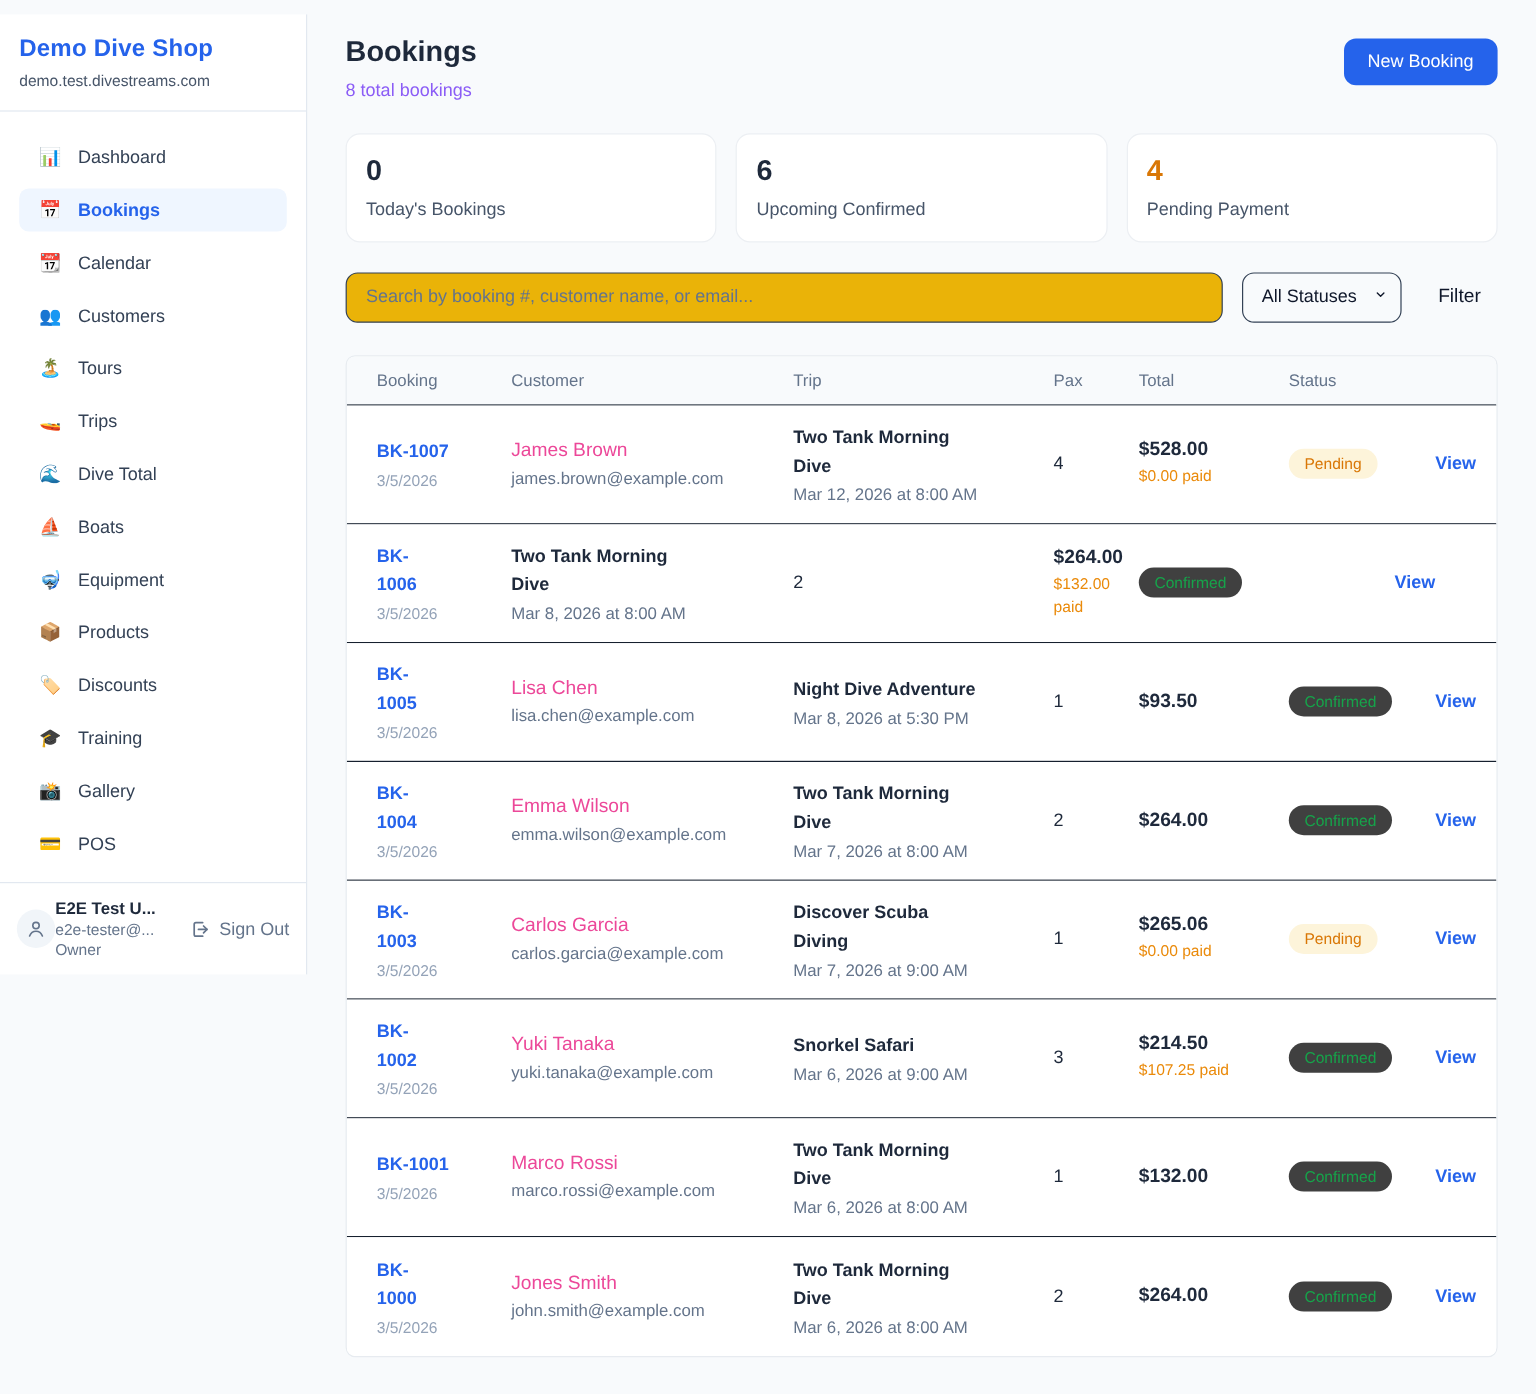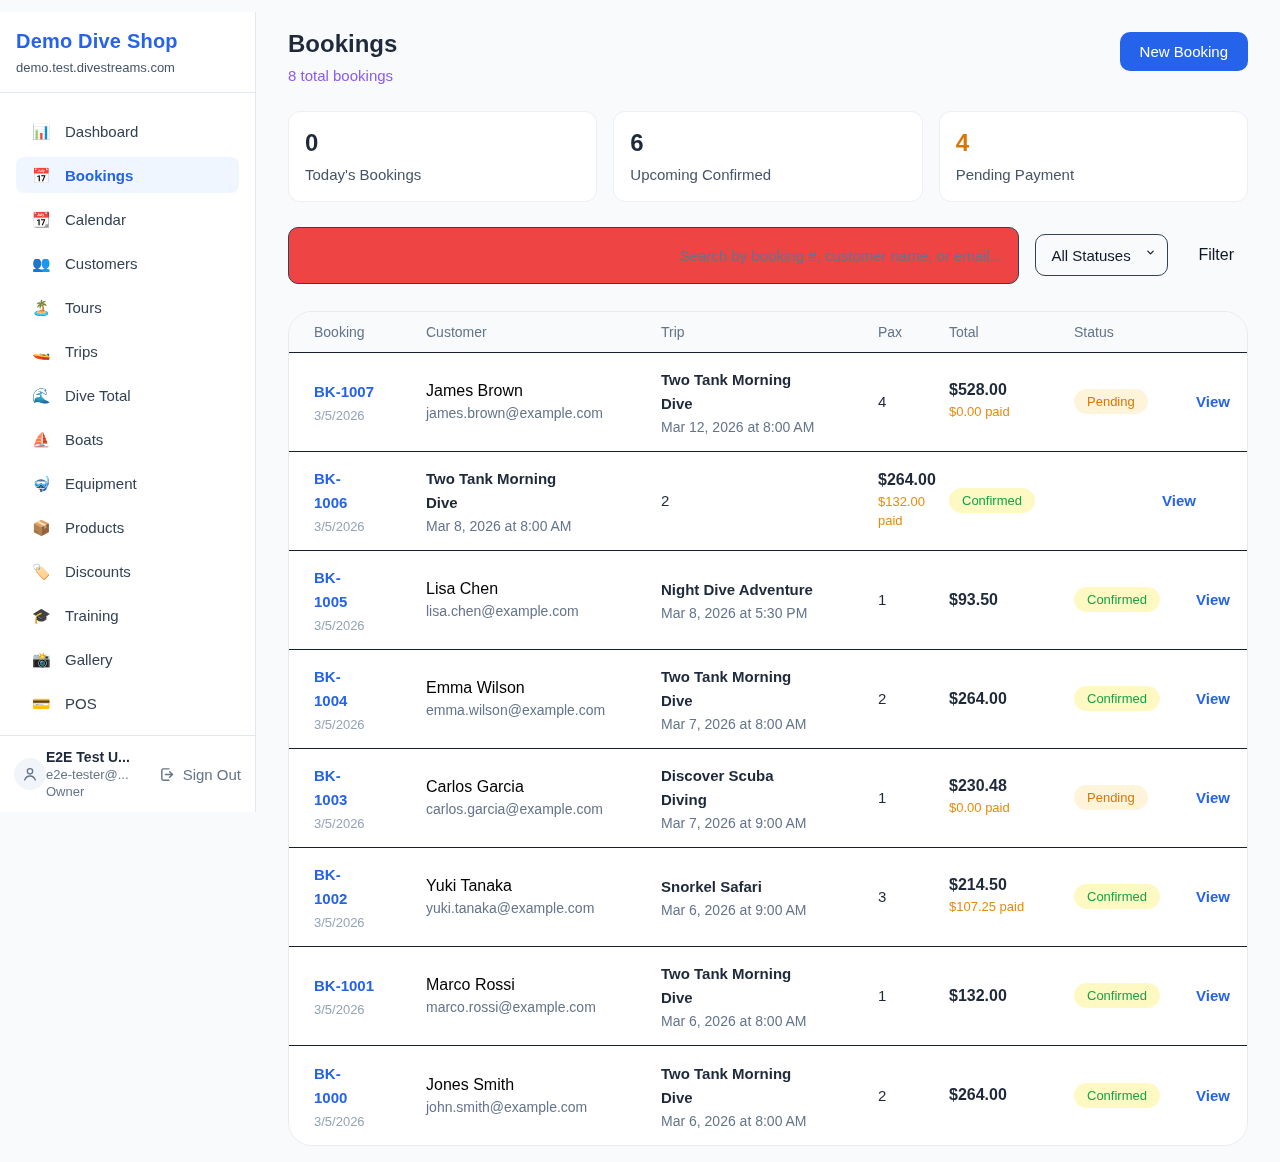--- a/index.html
+++ b/index.html
@@ -59,60 +59,60 @@
     font-family: inherit; margin-top: 2px;
   }
 
   .stats { display: grid; grid-template-columns: repeat(3, 1fr); gap: 16px; margin-top: 27px; }
   .stat-card { background: #fff; border: 1px solid #eceff3; border-radius: 12px; padding: 17px 16px 18px; }
   .stat-value { font-size: 24px; font-weight: 700; color: #1e293b; line-height: 1.15; }
   .stat-label { font-size: 15px; color: #475569; margin-top: 9px; }
 
   .filter-row { display: flex; align-items: center; gap: 16px; margin-top: 25px; }
   .search-input {
-    flex: 1; height: 57px; border: 1px solid #334155; border-radius: 10px;
-    padding: 0 16px; font-size: 15px; background: #ef4444; color: #0f172a;
-    font-family: inherit; outline: none; text-align: right;
+    flex: 1; height: 42px; border: 1px solid #334155; border-radius: 10px;
+    padding: 0 16px; font-size: 15px; background: #eab308; color: #0f172a;
+    font-family: inherit; outline: none;
   }
   .search-input::placeholder { color: #64748b; }
   .select-wrap { position: relative; flex: none; }
   .status-select {
     appearance: none; -webkit-appearance: none;
     height: 42px; border: 1px solid #334155; border-radius: 10px;
     padding: 0 36px 0 15px; font-size: 15px; color: #0f172a;
     background: #f8fafc; font-family: inherit; cursor: pointer; outline: none;
   }
   .select-chevron { position: absolute; right: 12px; top: 13px; pointer-events: none; color: #0f172a; }
   .filter-btn { background: none; border: none; font-size: 16px; color: #0f172a;
                 font-family: inherit; cursor: pointer; padding: 0 14px; }
 
   
-  .table-card { background: #fff; border: 1px solid #e7ebf0; border-radius: 24px; margin-top: 27px; overflow: hidden; }
+  .table-card { background: #fff; border: 1px solid #e7ebf0; border-radius: 8px; margin-top: 27px; overflow: hidden; }
   .thead, .trow {
     display: grid;
     grid-template-columns: 112px 235px 217px 71px 125px 122px 1fr;
     padding: 0 20px 0 25px; align-items: center;
   }
   .thead { height: 41px; background: #f8fafc; border-bottom: 1px solid #16202e;
            color: #64748b; font-size: 14px; font-weight: 500; }
   .trow { min-height: 99px; border-bottom: 1px solid #16202e; background: #fff; }
   .trow:last-child { border-bottom: none; }
 
   .booking-id { color: #2563eb; font-size: 15px; font-weight: 600; white-space: pre-line; line-height: 1.6; }
   .booking-date { color: #94a3b8; font-size: 13px; margin-top: 4px; }
-  .cust-name { font-size: 16px; color: #000000; font-weight: 500; }
+  .cust-name { font-size: 16px; color: #ec4899; font-weight: 500; }
   .cust-email { font-size: 14px; color: #64748b; margin-top: 5px; }
   .trip-name { font-size: 15px; font-weight: 600; color: #1e293b; white-space: pre-line; line-height: 1.6; }
   .trip-time { font-size: 14px; color: #64748b; margin-top: 3px; }
   .pax-cell { font-size: 15px; color: #1e293b; }
   .total-amt { font-size: 16px; font-weight: 700; color: #1e293b; }
   .paid-amt { font-size: 13px; color: #ea8a0a; margin-top: 4px; white-space: pre-line; line-height: 1.45; }
   .badge { display: inline-block; padding: 5px 13px; border-radius: 999px; font-size: 13px; justify-self: start; }
   .badge.pending { background: #fdf4da; color: #d97706; }
-  .badge.confirmed { background: #fef9c3; color: #16a34a; }
+  .badge.confirmed { background: #404040; color: #16a34a; }
   .view-link { color: #2563eb; font-size: 15px; font-weight: 600; justify-self: end; cursor: pointer; text-decoration: none; }
 </style>
 </head>
 <body>
 
 <aside class="sidebar">
   <div class="brand">
     <div class="brand-name">Demo Dive Shop</div>
     <div class="brand-domain">demo.test.divestreams.com</div>
   </div>
@@ -345,21 +345,21 @@
       <div class="cust-name">Carlos Garcia</div>
       <div class="cust-email">carlos.garcia@example.com</div>
     </div>
     <div>
       <div class="trip-name">Discover Scuba
 Diving</div>
       <div class="trip-time">Mar 7, 2026 at 9:00 AM</div>
     </div>
     <div class="pax-cell">1</div>
     <div>
-      <div class="total-amt">$230.48</div>
+      <div class="total-amt">$265.06</div>
       <div class="paid-amt">$0.00 paid</div>
     </div>
     <span class="badge pending">Pending</span>
     <a class="view-link">View</a>
   </div>
         <div class="trow">
     <div>
       <div class="booking-id">BK-
 1002</div>
       <div class="booking-date">3/5/2026</div>

